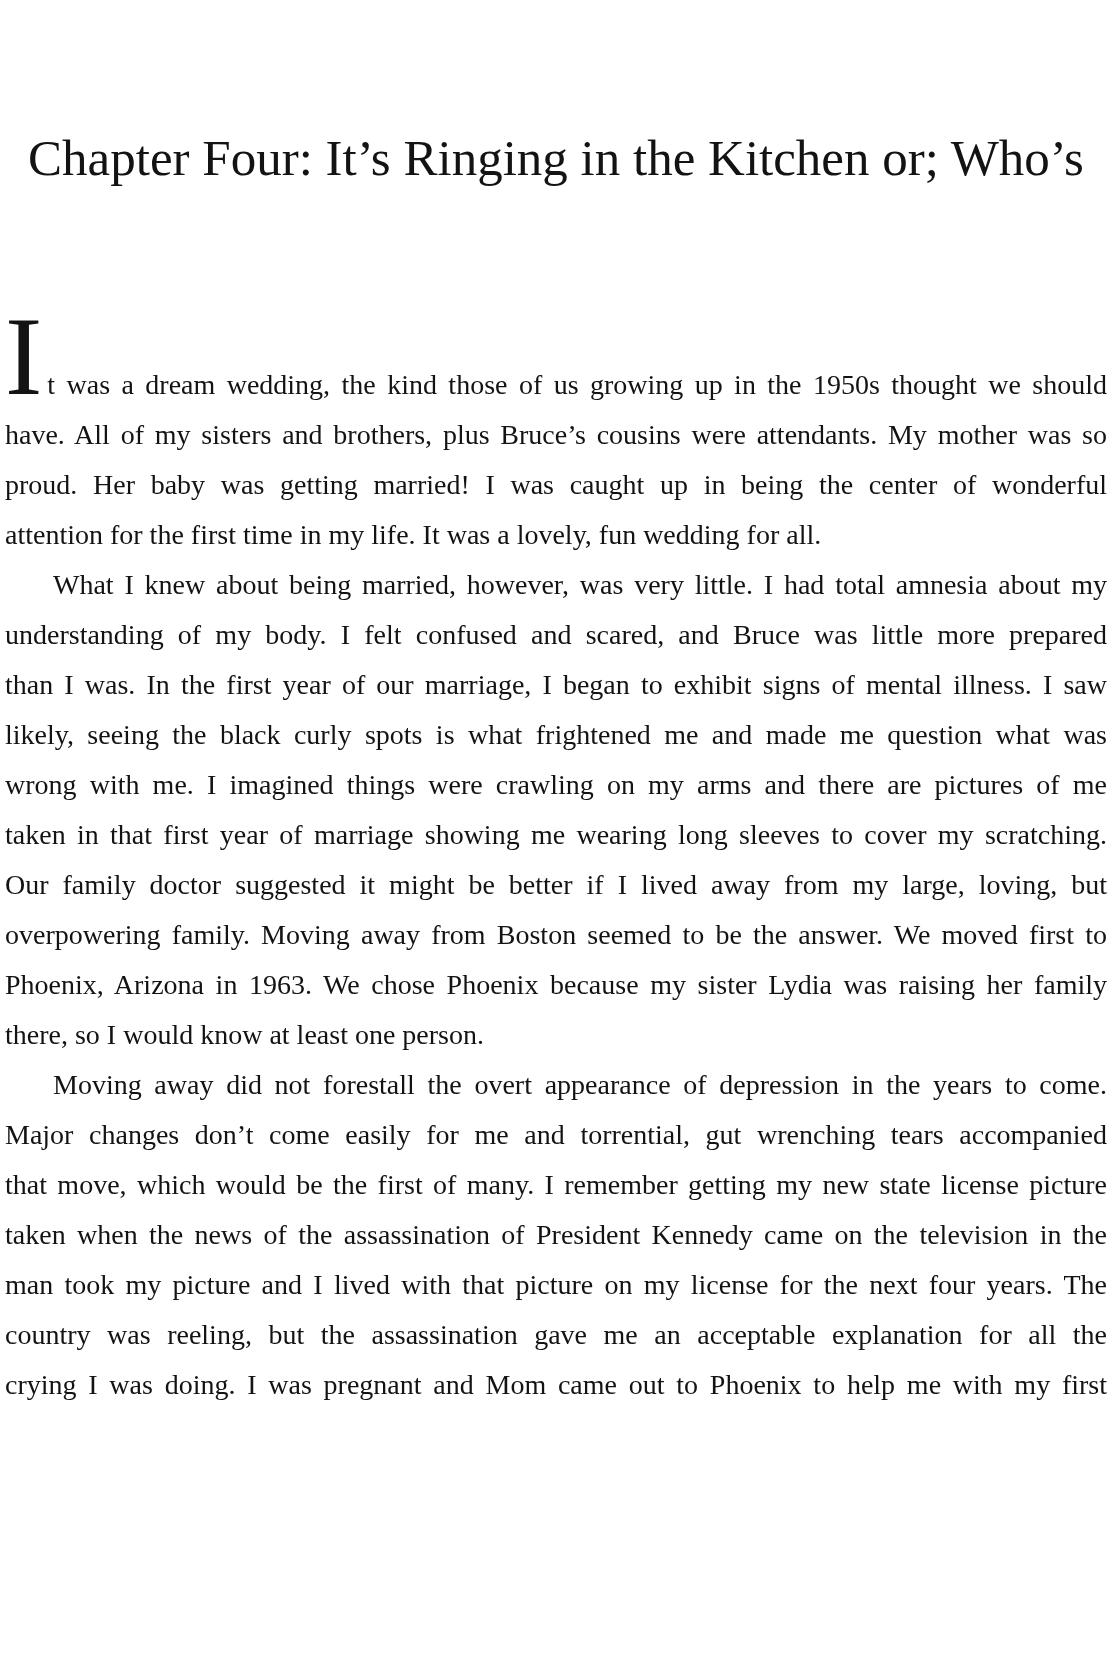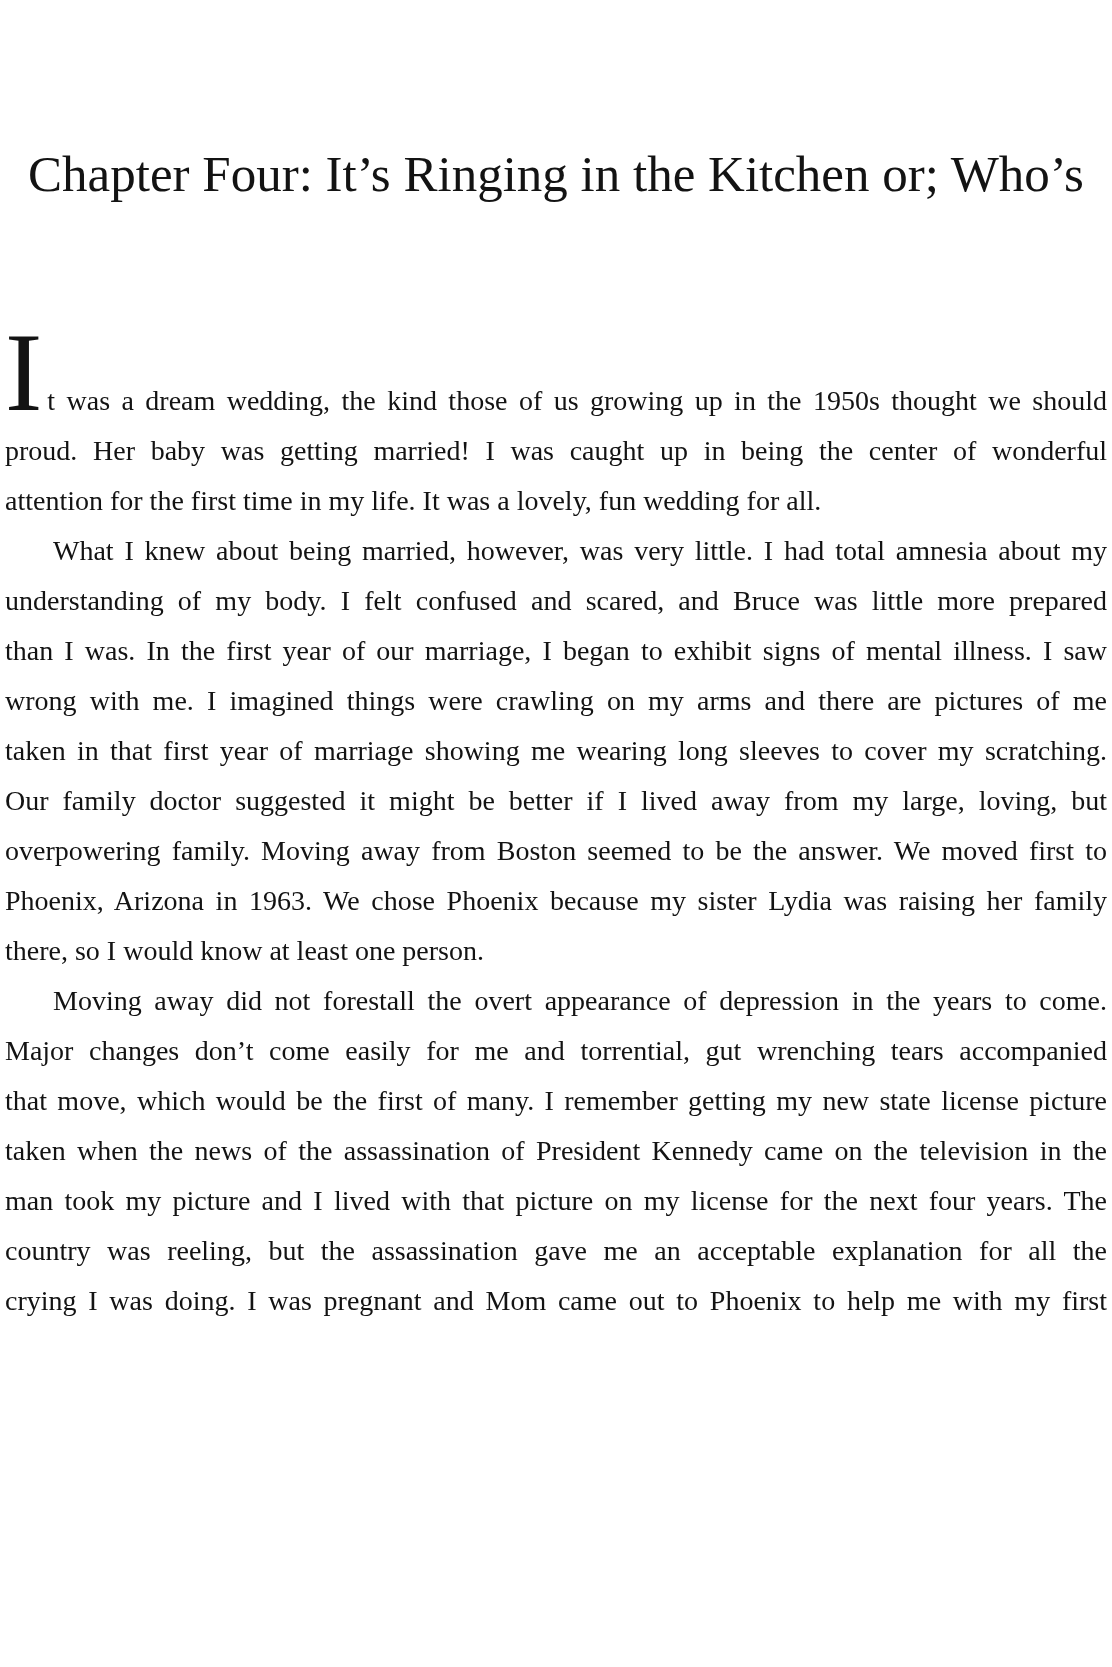--- a/index.html
+++ b/index.html
@@ -10,21 +10,21 @@
   body {
     width: 1112px;
     height: 1667px;
     overflow: hidden;
     font-family: "Liberation Serif", "DejaVu Serif", serif;
     color: #131313;
   }
   .page {
     width: 1112px;
     height: 1213px;
-    padding: 16px 5px;
+    padding: 0 5px;
     box-sizing: border-box;
     background: #ffffff;
   }
   .title {
     margin: 0;
     padding-top: 118px;
     font-size: 51px;
     font-weight: normal;
     line-height: 80px;
     text-align: center;
@@ -62,31 +62,33 @@
   <h1 class="title">
     <div class="title-line">Chapter Four: It’s Ringing in the Kitchen or; Who’s</div>
   </h1>
 
   <div class="body-text">
 
     <div class="para">
       <div class="line"><span class="dropcap">I</span><span>t was a dream wedding, the kind those of us growing up in the 1950s thought we should</span></div>
       <div class="lines last-left">
 
+      <div class="line">have. All of my sisters and brothers, plus Bruce’s cousins were attendants. My mother was so</div>
           <div class="line">proud. Her baby was getting married! I was caught up in being the center of wonderful</div>
           <div class="line">attention for the first time in my life. It was a lovely, fun wedding for all.</div>
         </div>
     </div>
 
     <div class="para">
       <div class="lines indent-first last-left">
 
       <div class="line">What I knew about being married, however, was very little. I had total amnesia about my</div>
           <div class="line">understanding of my body. I felt confused and scared, and Bruce was little more prepared</div>
           <div class="line">than I was. In the first year of our marriage, I began to exhibit signs of mental illness. I saw</div>
+          <div class="line">likely, seeing the black curly spots is what frightened me and made me question what was</div>
           <div class="line">wrong with me. I imagined things were crawling on my arms and there are pictures of me</div>
           <div class="line">taken in that first year of marriage showing me wearing long sleeves to cover my scratching.</div>
           <div class="line">Our family doctor suggested it might be better if I lived away from my large, loving, but</div>
           <div class="line">overpowering family. Moving away from Boston seemed to be the answer. We moved first to</div>
           <div class="line">Phoenix, Arizona in 1963. We chose Phoenix because my sister Lydia was raising her family</div>
           <div class="line">there, so I would know at least one person.</div>
         </div>
     </div>
 
     <div class="para">

